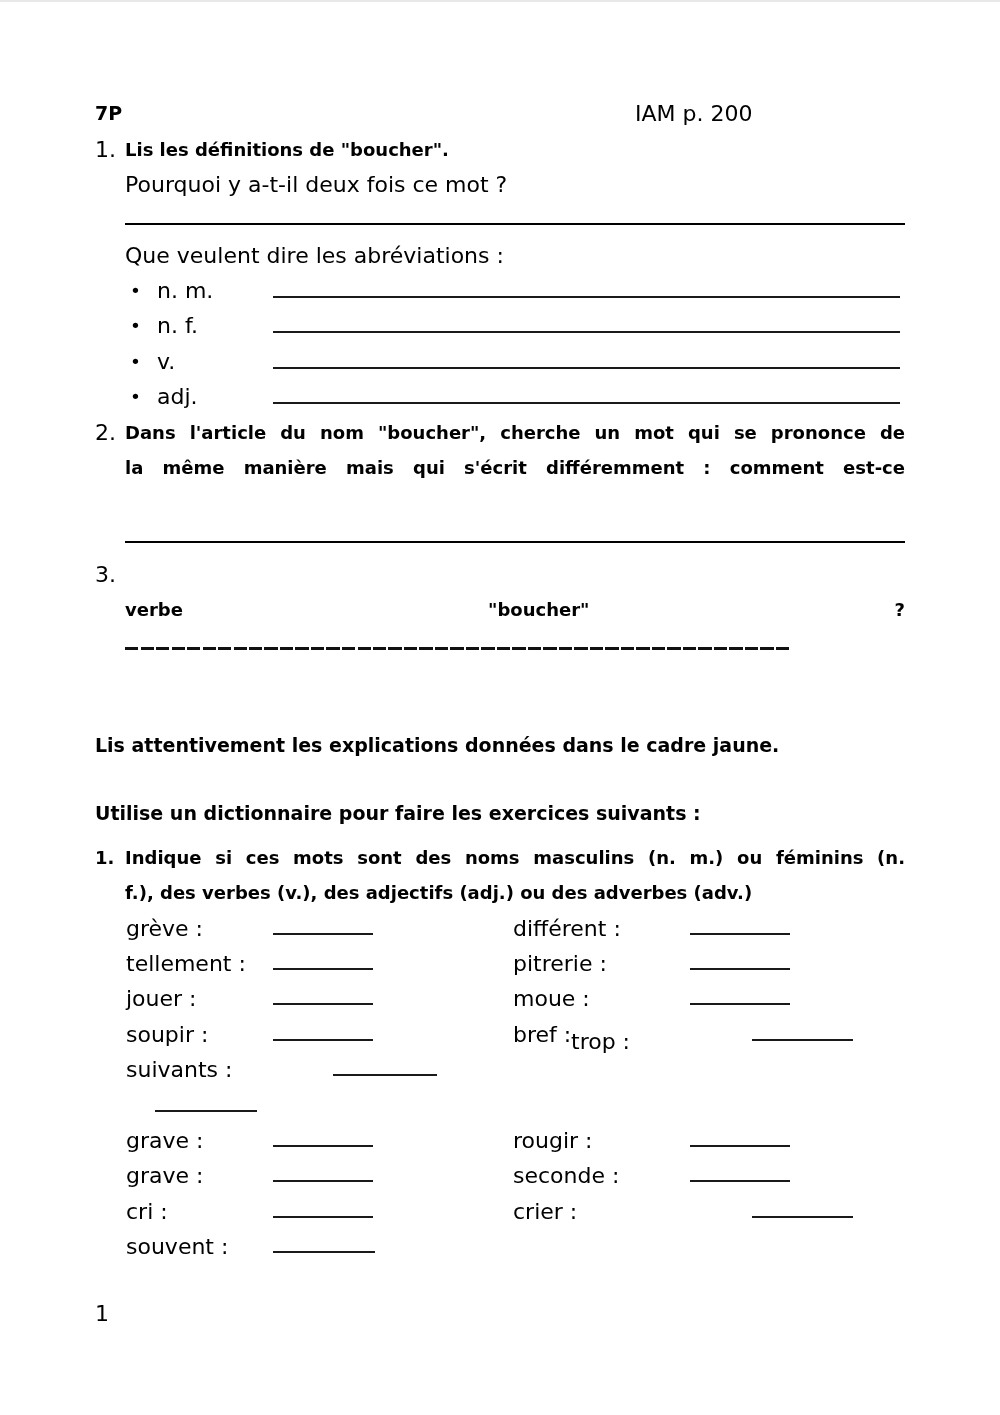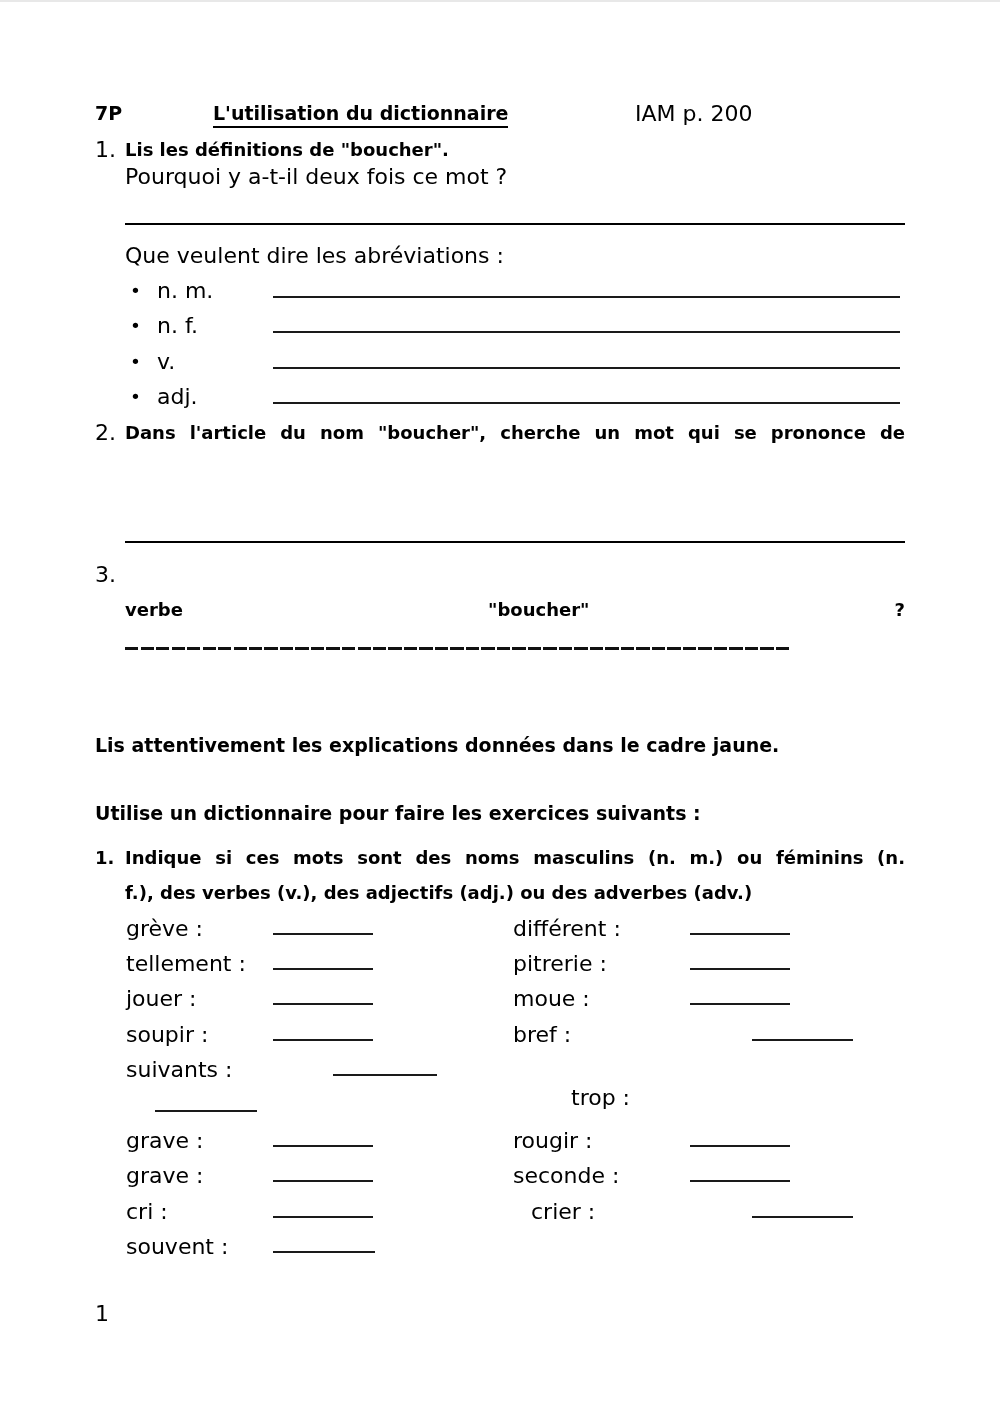--- a/index.html
+++ b/index.html
@@ -25,26 +25,25 @@
          background:repeating-linear-gradient(90deg,#111 0,#111 13px,transparent 13px,transparent 15.5px);}
   .flexline{position:absolute;left:125px;width:780px;display:flex;justify-content:space-between;line-height:23px;}
   .bullet-dot{position:absolute;left:130px;font-size:18.5px;line-height:23px;}
 </style>
 </head>
 <body>
 
 <div class="page">
 
   <span class="abs b" style="left:95px;top:100px;font-size:19px;">7P</span>
-  <span class="abs b" style="left:213px;top:100px;font-size:19px;border-bottom:2px solid #000;padding-bottom:1px;">L'utilisation du dictionnaire</span>
   <span class="abs" style="left:635px;top:100px;">IAM p. 200</span>
 
   <span class="abs" style="left:95px;top:136px;">1.</span>
   <span class="abs qbold" style="left:125px;top:136px;">Lis les définitions de "boucher".</span>
-  <span class="abs" style="left:125px;top:163px;text-align:center;">Pourquoi y a-t-il deux fois ce mot ?</span>
+  <span class="abs" style="left:125px;top:171px;text-align:center;">Pourquoi y a-t-il deux fois ce mot ?</span>
 
   <div class="hrule" style="top:221px;"></div>
 
   <span class="abs" style="left:125px;top:242px;">Que veulent dire les abréviations :</span>
 
   <span class="bullet-dot" style="top:277px;">•</span>
   <span class="abs" style="left:157px;top:277px;">n. m.</span>
   <span class="blank" style="left:273px;width:627px;top:270px;"></span>
 
   <span class="bullet-dot" style="top:312px;">•</span>
@@ -54,20 +53,21 @@
   <span class="bullet-dot" style="top:348px;">•</span>
   <span class="abs" style="left:157px;top:348px;">v.</span>
   <span class="blank" style="left:273px;width:627px;top:341px;"></span>
 
   <span class="bullet-dot" style="top:383px;">•</span>
   <span class="abs" style="left:157px;top:383px;">adj.</span>
   <span class="blank" style="left:273px;width:627px;top:376px;"></span>
 
   <span class="abs" style="left:95px;top:419px;">2.</span>
   <div class="jline qbold" style="top:419px;">Dans l'article du nom "boucher", cherche un mot qui se prononce de</div>
+  <div class="jline qbold" style="top:454px;">la même manière mais qui s'écrit différemment : comment est-ce</div>
 
   <div class="hrule" style="top:539px;"></div>
 
   <span class="abs" style="left:95px;top:561px;">3.</span>
   <div class="flexline qbold" style="top:596px;align-items:center;">
     <span>verbe</span>
     <span>"boucher"</span>
     <span>?</span>
   </div>
 
@@ -95,37 +95,37 @@
   <span class="abs" style="left:513px;top:985px;">moue :</span>
   <span class="blank" style="left:690px;width:100px;top:977px;"></span>
 
   <span class="abs" style="left:126px;top:1021px;">soupir :</span>
   <span class="blank" style="left:273px;width:100px;top:1013px;"></span>
   <span class="abs" style="left:513px;top:1021px;">bref :</span>
   <span class="blank" style="left:752px;width:101px;top:1013px;"></span>
 
   <span class="abs" style="left:126px;top:1056px;">suivants :</span>
   <span class="blank" style="left:333px;width:104px;top:1048px;"></span>
-  <span class="abs" style="left:571px;top:1084px;text-align:right;">trop :</span>
+  <span class="abs" style="left:571px;top:1028px;text-align:right;">trop :</span>
 
   <span class="blank" style="left:155px;width:102px;top:1084px;"></span>
 
   <span class="abs" style="left:126px;top:1127px;">grave :</span>
   <span class="blank" style="left:273px;width:100px;top:1119px;"></span>
   <span class="abs" style="left:513px;top:1127px;">rougir :</span>
   <span class="blank" style="left:690px;width:100px;top:1119px;"></span>
 
   <span class="abs" style="left:126px;top:1162px;">grave :</span>
   <span class="blank" style="left:273px;width:100px;top:1154px;"></span>
   <span class="abs" style="left:513px;top:1162px;">seconde :</span>
   <span class="blank" style="left:690px;width:100px;top:1154px;"></span>
 
   <span class="abs" style="left:126px;top:1198px;">cri :</span>
   <span class="blank" style="left:273px;width:100px;top:1190px;"></span>
-  <span class="abs" style="left:531px;top:1198px;">crier :</span>
+  <span class="abs" style="left:513px;top:1198px;">crier :</span>
   <span class="blank" style="left:752px;width:101px;top:1190px;"></span>
 
   <span class="abs" style="left:126px;top:1233px;">souvent :</span>
   <span class="blank" style="left:273px;width:102px;top:1225px;"></span>
 
   <span class="abs" style="left:95px;top:1300px;">1</span>
 
 </div>
 
 </body></html>

